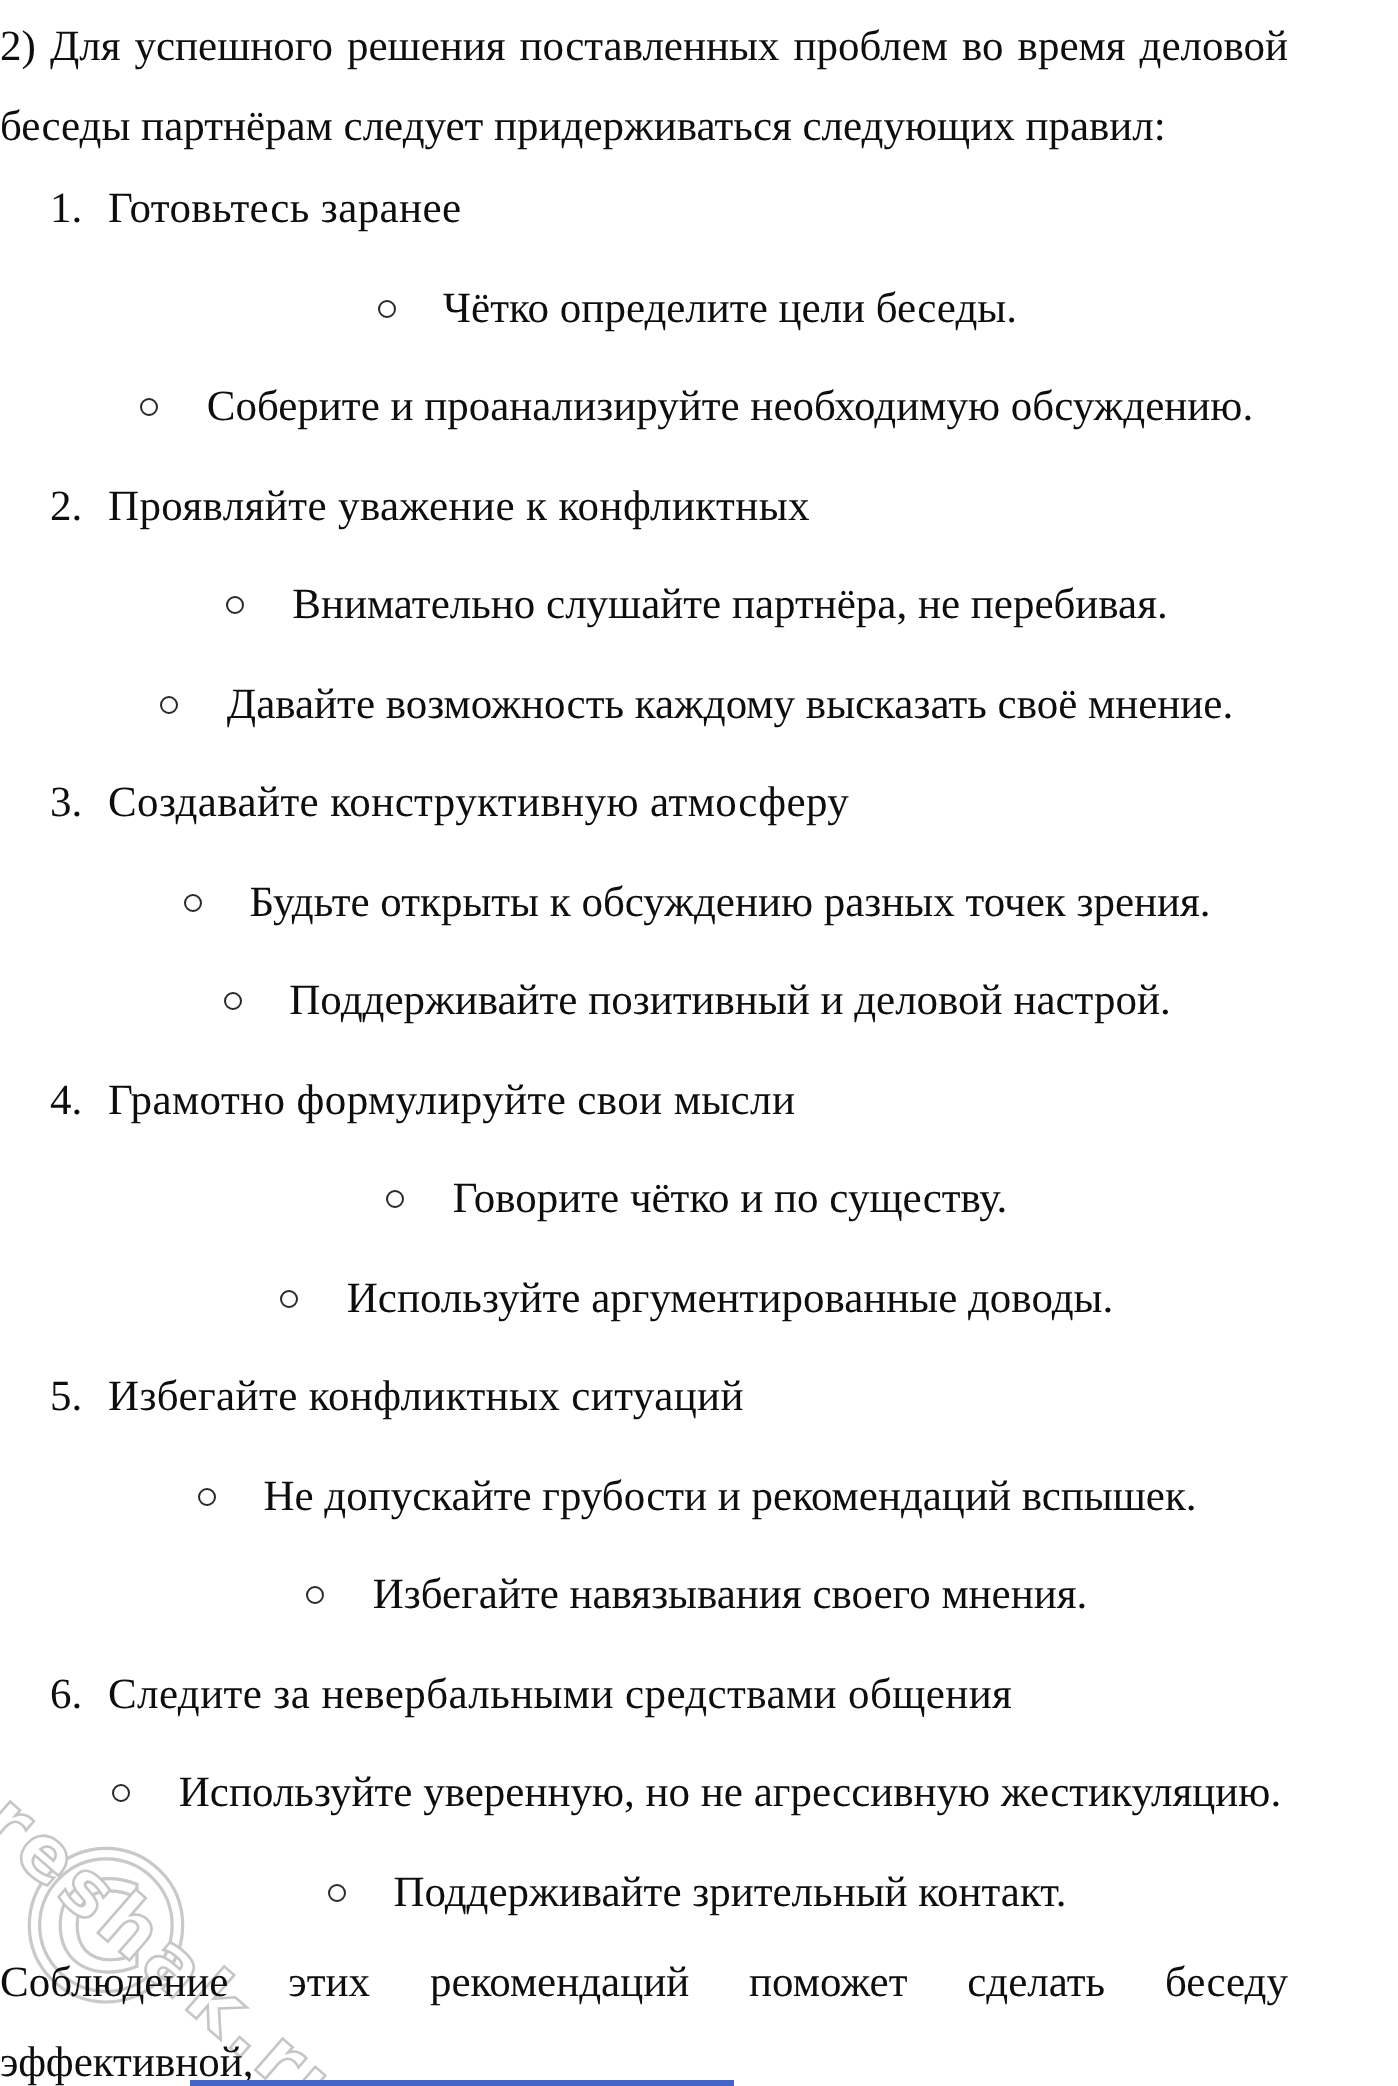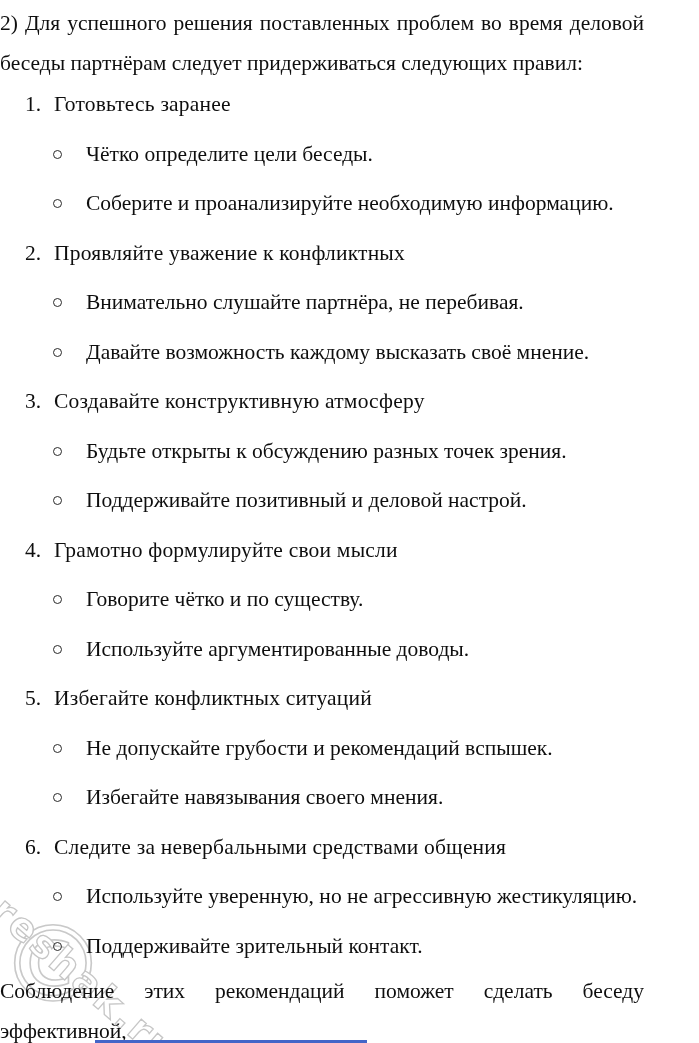--- a/index.html
+++ b/index.html
@@ -64,20 +64,21 @@
     letter-spacing: 0.2px;
   }
   .bullet-row {
     height: 49.5px;
     box-sizing: border-box;
     padding-top: 4px;
     display: flex;
     align-items: flex-start;
     font-size: 21.5px;
     line-height: 24px;
+    justify-content: center;
   }
   .bullet-marker {
     margin-left: 53px;
     width: 33px;
     flex: 0 0 33px;
     padding-top: 8px;
     box-sizing: border-box;
   }
   .bullet-circle {
     display: block;
@@ -159,21 +160,21 @@
         <div class="bullet-row">
           <span class="bullet-marker">
             <span class="bullet-circle"></span>
           </span>
           <span class="bullet-text">Чётко определите цели беседы.</span>
         </div>
         <div class="bullet-row">
           <span class="bullet-marker">
             <span class="bullet-circle"></span>
           </span>
-          <span class="bullet-text">Соберите и проанализируйте необходимую информацию.</span>
+          <span class="bullet-text">Соберите и проанализируйте необходимую обсуждению.</span>
         </div>
         <div class="rule-header-row">
           <span class="rule-number">2.</span>
           <span class="rule-title">Проявляйте уважение к конфликтных</span>
         </div>
         <div class="bullet-row">
           <span class="bullet-marker">
             <span class="bullet-circle"></span>
           </span>
           <span class="bullet-text">Внимательно слушайте партнёра, не перебивая.</span>

